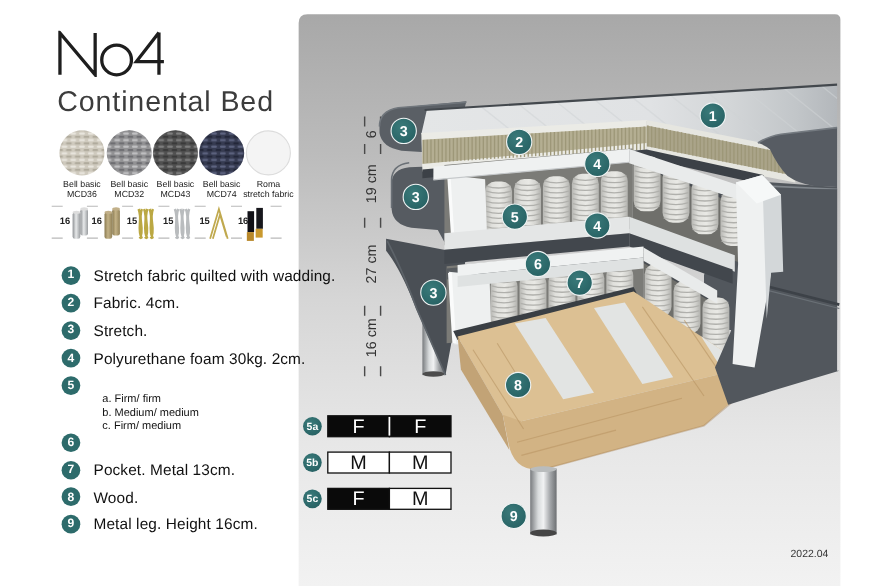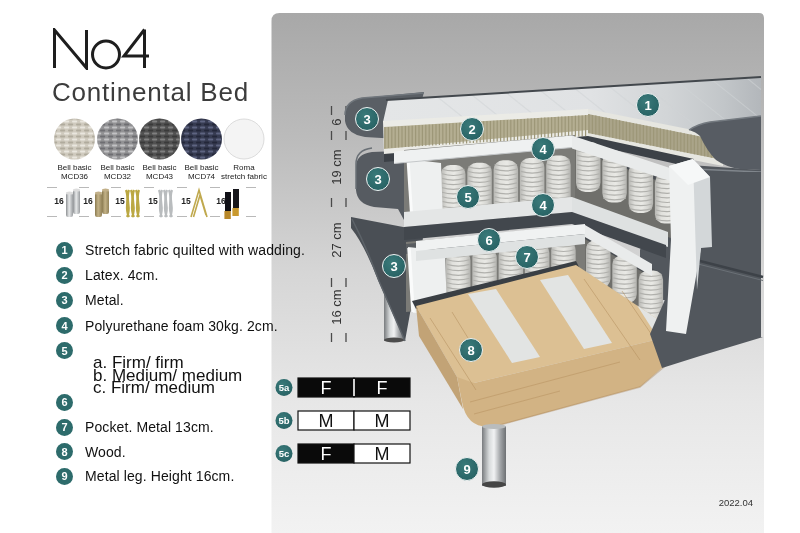--- a/index.html
+++ b/index.html
@@ -4,21 +4,21 @@
 <style>
   html,body { margin:0; padding:0; }
   body { width:800px; height:533px; background:#fff; position:relative; overflow:hidden;
          font-family:"Liberation Sans", sans-serif; }
   #art { position:absolute; left:0; top:0; }
   .li { position:absolute; left:56px; height:20px; display:flex; align-items:center; }
   .lc { width:17px; height:17px; border-radius:50%; background:#2d6b6b; color:#fff;
         font-size:11px; font-weight:bold; display:inline-flex; align-items:center;
         justify-content:center; flex:none; }
   .lt { margin-left:12px; font-size:14px; color:#111; white-space:nowrap; letter-spacing:0.1px;text-align:right; }
-  .sub { position:absolute; left:93px; font-size:17px; color:#111; line-height:12.5px; }
+  .sub { position:absolute; left:93px; font-size:10px; color:#111; line-height:12.5px; }
   #subtitle { position:absolute; left:52px; top:77px; font-size:26px; color:#3c3c3c; letter-spacing:0.8px; }
 </style>
 </head>
 <body>
 
 <svg id="art" width="800" height="533" viewBox="0 0 800 533">
 <defs>
 <linearGradient id="bgG" x1="0" y1="0" x2="0" y2="1">
   <stop offset="0" stop-color="#a8a8a8"></stop>
         <stop offset="0.25" stop-color="#bcbcbc"></stop>
@@ -445,25 +445,25 @@
 
 <div style="position:absolute;left:174px;top:163px;width:55px;text-align:center;font-size:8px;color:#1a1a1a;line-height:9px">Bell basic<br>MCD74</div>
 
 <div style="position:absolute;left:216px;top:163px;width:56px;text-align:center;font-size:8px;color:#1a1a1a;line-height:9px">Roma<br>stretch fabric</div>
 <div class="li" style="top:240px">
     <span class="lc">1</span>
     <span class="lt">Stretch fabric quilted with wadding.</span>
   </div>
 <div class="li" style="top:265px">
     <span class="lc">2</span>
-    <span class="lt">Latex. 4cm.</span>
+    <span class="lt">Fabric. 4cm.</span>
   </div>
 <div class="li" style="top:290px">
     <span class="lc">3</span>
-    <span class="lt">Metal.</span>
+    <span class="lt">Stretch.</span>
   </div>
 <div class="li" style="top:315.5px">
     <span class="lc">4</span>
     <span class="lt">Polyurethane foam 30kg. 2cm.</span>
   </div>
 <div class="li" style="top:340.5px">
     <span class="lc">5</span>
   </div>
 <div class="li" style="top:392px">
     <span class="lc">6</span>

